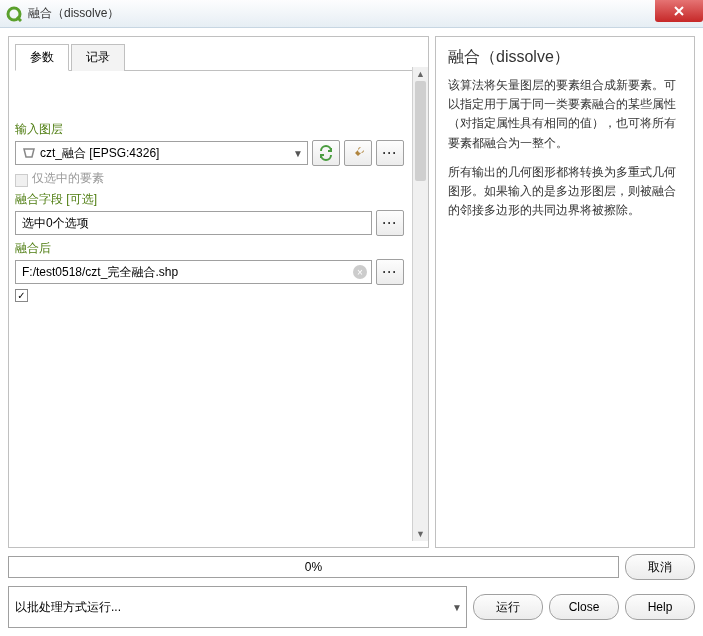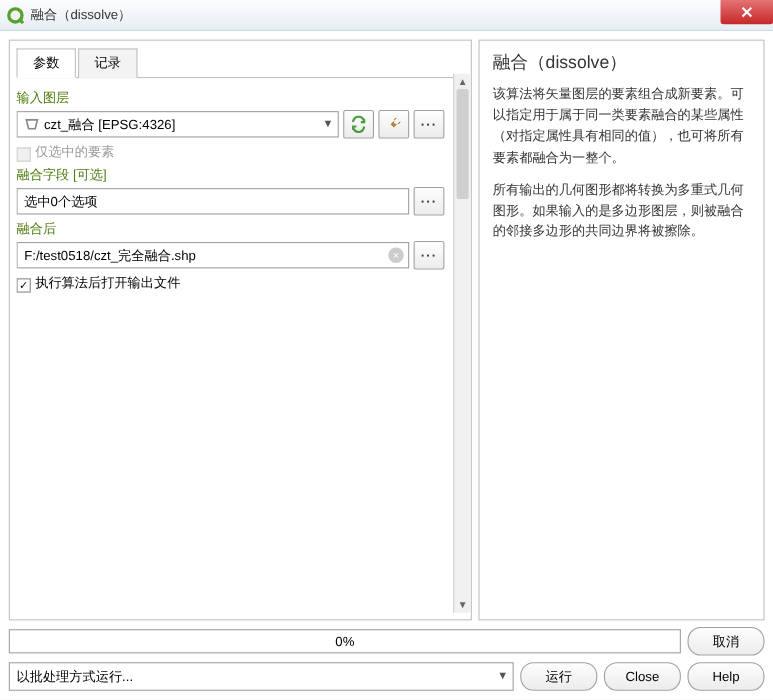--- a/index.html
+++ b/index.html
@@ -4,21 +4,21 @@
 <style>
 * { box-sizing: border-box; margin: 0; padding: 0; font-family: "Microsoft YaHei", "SimSun", sans-serif; font-size: 12px; }
 body { background: #e8f0f4; }
 .window { width: 703px; height: 636px; background: #fff; position: relative; display: flex; flex-direction: column; }
 .titlebar { height: 28px; background: linear-gradient(#fdfdfe, #e6eef4); display: flex; align-items: center; padding: 0 0 0 6px; border-bottom: 1px solid #c7d6e2; position: relative; }
 .titlebar .qicon { width: 16px; height: 16px; margin-right: 6px; }
 .titlebar .title { color: #333; }
 .titlebar .close { position: absolute; right: 0; top: 0; width: 48px; height: 22px; background: linear-gradient(#e57373,#c62828); color: #fff; display: flex; align-items: center; justify-content: center; border-bottom-left-radius: 3px; border-bottom-right-radius: 3px; cursor: pointer; }
 .content { flex: 1; display: flex; flex-direction: column; padding: 8px; gap: 6px; }
 .upper { flex: 1; display: flex; gap: 6px; min-height: 0; }
-.left-panel { flex: 1; border: 1px solid #c0c0c0; background: #fff; display: flex; flex-direction: column; padding: 6px; min-width: 0; position: relative; }
+.left-panel { flex: 1; border: 1px solid #c0c0c0; background: #fff; display: flex; flex-direction: column; padding: 6px; min-width: 0; position: relative; gap: 40px; }
 .right-panel { width: 260px; border: 1px solid #c0c0c0; background: #fff; padding: 10px 12px; overflow: auto; }
 .right-panel h { font-size: 16px; color: #333; display: block; margin-bottom: 8px; font-weight: normal; }
 .right-panel p { color: #333; line-height: 1.6; margin-bottom: 10px; }
 .tabs { display: flex; border-bottom: 1px solid #c0c0c0; margin-bottom: 6px; }
 .tab { padding: 4px 14px; border: 1px solid #c0c0c0; border-bottom: none; background: #f3f3f3; margin-right: 2px; cursor: pointer; position: relative; top: 1px; }
 .tab.active { background: #fff; border-bottom: 1px solid #fff; }
 .field-label { margin: 4px 0 2px 0; color: #4d7c0f; }
 .row { display: flex; align-items: center; gap: 4px; margin-bottom: 4px; }
 .combo, .textinput { flex: 1; height: 24px; border: 1px solid #a0a0a0; background: #fff; padding: 4px 6px; display: flex; align-items: center; position: relative; min-width: 0; }
 .combo .arrow { position: absolute; right: 4px; top: 50%; transform: translateY(-50%); font-size: 10px; color: #555; }
@@ -31,21 +31,21 @@
 .textinput .clear { position: absolute; right: 4px; top: 50%; transform: translateY(-50%); width: 14px; height: 14px; border-radius: 50%; background: #ccc; color: #fff; font-size: 10px; display: flex; align-items: center; justify-content: center; cursor: pointer; }
 .textinput .val { white-space: nowrap; overflow: hidden; text-overflow: ellipsis; }
 .scroll-v { position: absolute; right: 0; top: 30px; bottom: 6px; width: 16px; background: #f0f0f0; border-left: 1px solid #d0d0d0; }
 .scroll-v .thumb { position: absolute; left: 2px; right: 2px; top: 14px; height: 100px; background: #cfcfcf; border-radius: 2px; }
 .scroll-v .arr { position: absolute; left: 0; right: 0; height: 14px; display: flex; align-items: center; justify-content: center; font-size: 9px; color: #666; }
 .scroll-v .arr.up { top: 0; } .scroll-v .arr.down { bottom: 0; }
 .progress-row { display: flex; align-items: center; gap: 6px; }
 .progress { flex: 1; height: 22px; border: 1px solid #a0a0a0; background: #fff; position: relative; display: flex; align-items: center; justify-content: center; }
 .btn { height: 26px; min-width: 70px; padding: 0 12px; border: 1px solid #a0a0a0; background: linear-gradient(#fdfdfd,#ececec); display: flex; align-items: center; justify-content: center; cursor: pointer; border-radius: 12px; }
 .bottom-row { display: flex; align-items: center; gap: 6px; }
-.batch-combo { flex: 1; height: 26px; border: 1px solid #a0a0a0; background: #fff; display: flex; align-items: center; padding: 0 6px; position: relative; }
+.batch-combo { flex: 1; height: 42px; border: 1px solid #a0a0a0; background: #fff; display: flex; align-items: center; padding: 0 6px; position: relative; }
 .batch-combo .arrow { position: absolute; right: 4px; top: 50%; transform: translateY(-50%); font-size: 10px; color: #555; }
 .disabled-text { color: #999; }
 .left-inner { padding-right: 18px; overflow: hidden; }
 </style>
 </head>
 <body>
 
 <div class="window">
   <div class="titlebar">
     <svg class="qicon" viewBox="0 0 16 16">
@@ -110,21 +110,20 @@
           <div class="row">
             <div class="textinput">
               <span class="val">F:/test0518/czt_完全融合.shp</span>
               <span class="clear">×</span>
             </div>
             <div class="icon-btn dots"></div>
           </div>
 
           <div class="check-row">
             <span class="check checked"></span>
-            <span>执行算法后打开输出文件</span>
           </div>
         </div>
 
         <div class="scroll-v">
           <div class="arr up">▲</div>
           <div class="thumb"></div>
           <div class="arr down">▼</div>
         </div>
       </div>
 

